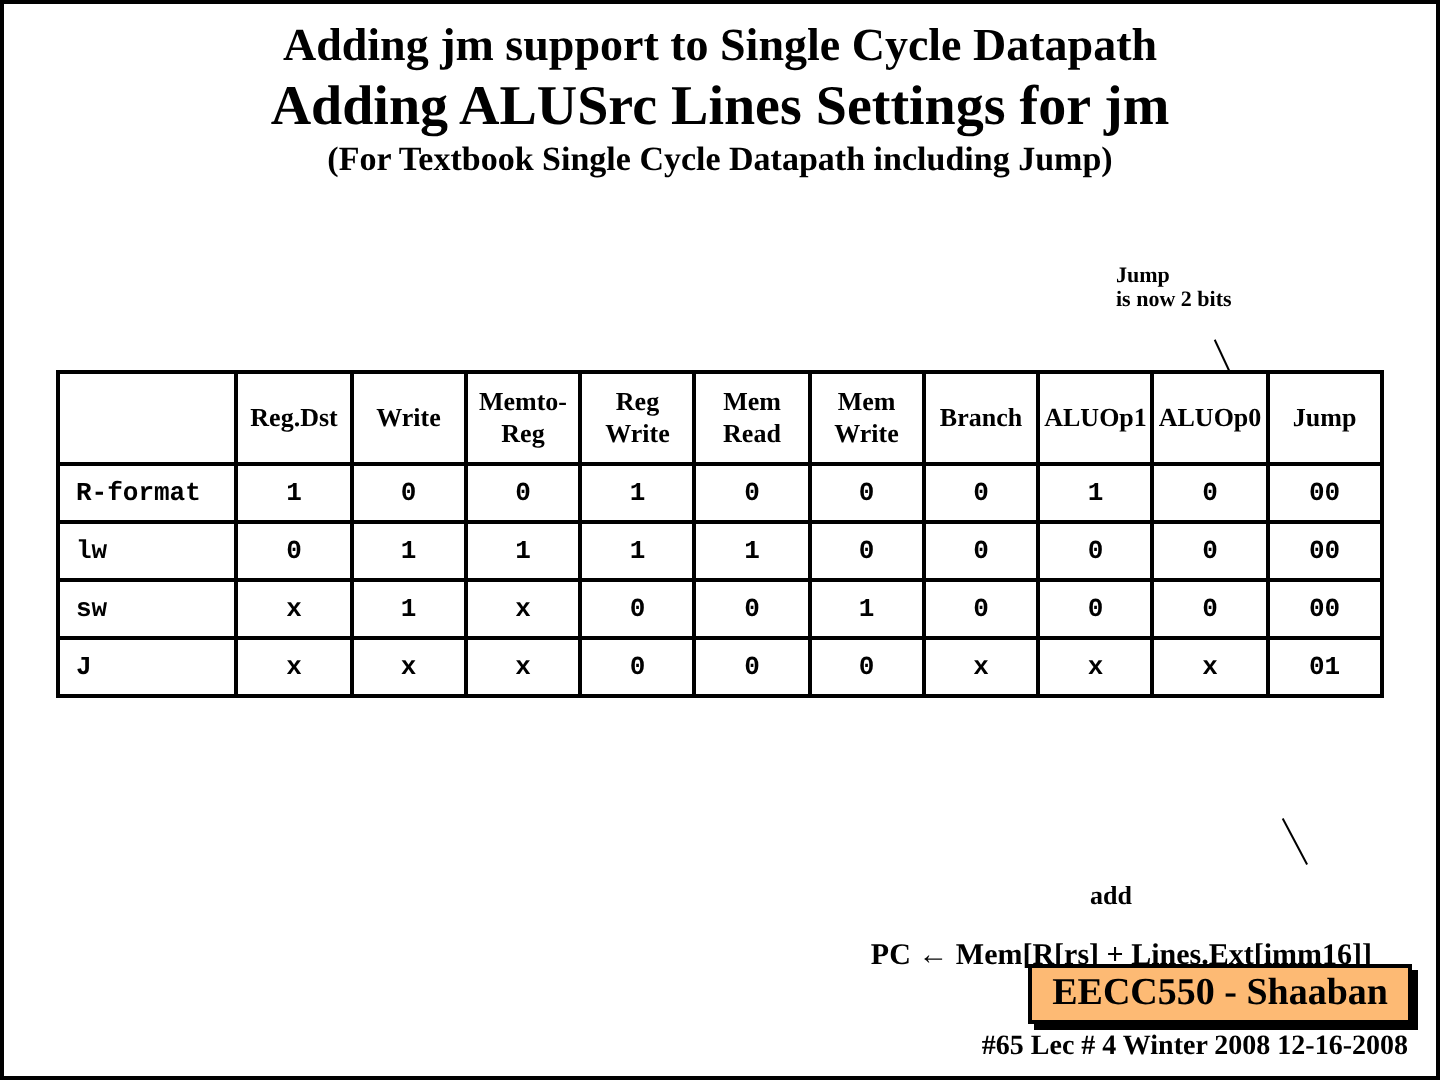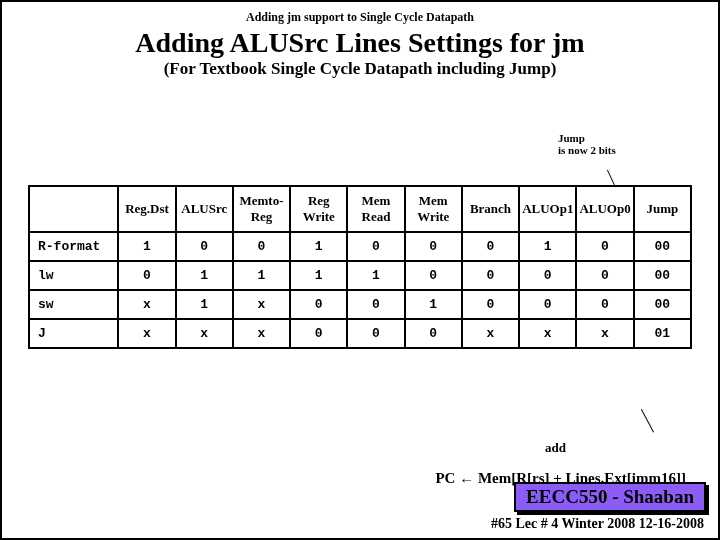--- a/index.html
+++ b/index.html
@@ -16,21 +16,21 @@
     height: 540px;
     box-sizing: border-box;
     border: 2px solid #000;
     background: #fff;
   }
   .header {
     text-align: center;
     padding-top: 8px;
   }
   .sup-title {
-    font-size: 12px;
+    font-size: 23px;
     font-weight: bold;
     margin: 0;
     padding: 0 0 2px 0;
   }
   .main-title {
     font-size: 28px;
     font-weight: bold;
     margin: 0;
     padding: 0;
   }
@@ -124,21 +124,21 @@
   }
   .footer-box {
     position: absolute;
     right: 12px;
     bottom: 26px;
     border: 2px solid #000;
     box-shadow: 3px 3px 0 #000;
     padding: 2px 10px 2px 10px;
     font-size: 19px;
     font-weight: bold;
-    background: #8b5cf6;
+    background: #fdba74;
   }
   .footer-meta {
     position: absolute;
     right: 14px;
     bottom: 6px;
     font-size: 14px;
     font-weight: bold;
   }
 </style>
 </head>
@@ -170,21 +170,21 @@
           <col class="c-data">
           <col class="c-data">
           <col class="c-data">
           <col class="c-data">
           <col class="c-data">
       </colgroup>
       <thead>
         <tr>
           <th class="rowlabel-head"></th>
           <th>Reg.Dst</th>
-          <th>ALUSrc</th>
+          <th>Write</th>
           <th>Memto-Reg</th>
           <th>Reg Write</th>
           <th>Mem Read</th>
           <th>Mem Write</th>
           <th>Branch</th>
           <th>ALUOp1</th>
           <th>ALUOp0</th>
           <th>Jump</th>
         </tr>
       </thead>

